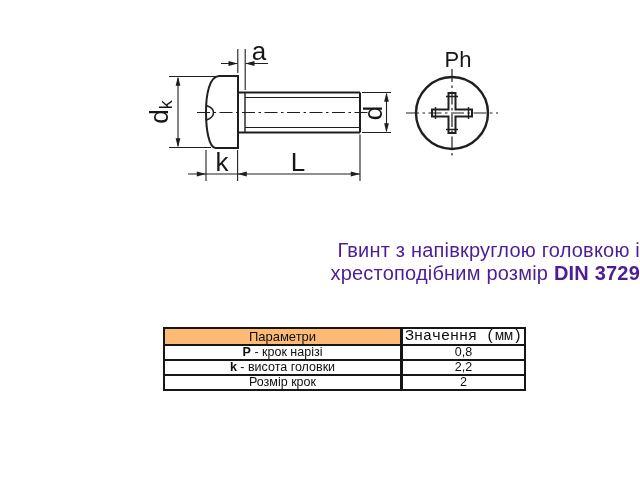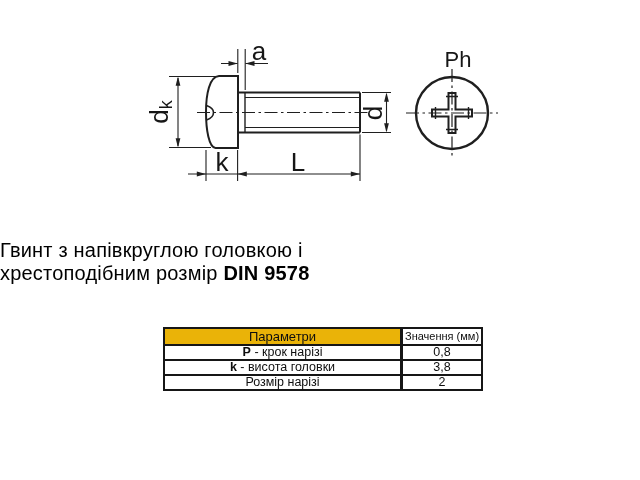--- a/index.html
+++ b/index.html
@@ -8,24 +8,24 @@
     background:#ffffff;
     position:relative;
     overflow:hidden;
     font-family:"Liberation Sans", sans-serif;
     color:#141414;
   }
   #drawing{position:absolute;left:0;top:0;}
   #title-block{
     position:absolute;
     left:0;top:239px;width:640px;
-    text-align:left;
+    text-align:right;
     font-size:20px;
     line-height:23px;
-    color:#000000;
+    color:#4c1d95;
     letter-spacing:0.2px;
   }
   #title-block .bold{font-weight:bold;}
   #spec-table{
     position:absolute;
     left:163px;top:327px;
     border-collapse:collapse;
     table-layout:fixed;
     font-size:12.5px;
     color:#0e0e0e;
@@ -35,22 +35,22 @@
     text-align:center;
     vertical-align:middle;
     padding:0 2px;
     height:13px;
     line-height:13px;
     white-space:nowrap;
     font-weight:normal;
   }
   #spec-table th{height:15px;line-height:15px;}
   #spec-table .col-param{width:231px;}
-  #spec-table .col-value{width:72px;font-size:11px;}
-  #spec-table th.col-param{background:#eab308;font-size:13px;}
+  #spec-table .col-value{width:72px;font-size:15px;font-family:Liberation Mono, monospace;}
+  #spec-table th.col-param{background:#fdba74;font-size:13px;}
   #spec-table td:first-child{border-right-width:3px;}
   #spec-table th:first-child{border-right-width:3px;}
   #spec-table b{font-weight:bold;}
   svg text{font-family:"Liberation Sans", sans-serif;fill:#161616;}
 </style>
 </head>
 <body>
 
 <svg id="drawing" width="640" height="230" viewBox="0 0 640 230">
 
@@ -103,38 +103,38 @@
     <path d="M452,69 V157 M406,113 H498" stroke-width="1.2" stroke-dasharray="13 3.5 2.5 3.5"></path>
     <path stroke-width="2" d="M448.5,93 H455.5 V109.5 H472 V116.5 H455.5 V133 H448.5 V116.5 H432 V109.5 H448.5 Z"></path>
     <path stroke-width="1.4" d="M446,96.5 H458 M446,129.5 H458 M435.5,107 V119 M468.5,107 V119"></path>
   </g>
 </svg>
 
 <div id="title-block">
   <div>Гвинт з напівкруглою головкою і</div>
   <div>
     <span>хрестоподібним розмір</span>
-    <span class="bold">DIN 9578</span>
+    <span class="bold">DIN 3729</span>
   </div>
 </div>
 
 <table id="spec-table">
   <thead>
     <tr>
       <th class="col-param">Параметри</th>
       <th class="col-value">Значення (мм)</th>
     </tr>
   </thead>
   <tbody>
       <tr>
         <td><b>P</b> - крок нарізі</td>
         <td>0,8</td>
       </tr>
       <tr>
         <td><b>k</b> - висота головки</td>
-        <td>3,8</td>
+        <td>2,2</td>
       </tr>
       <tr>
-        <td>Розмір нарізі</td>
+        <td>Розмір крок</td>
         <td>2</td>
       </tr>
     </tbody>
 </table>
 
 </body></html>

